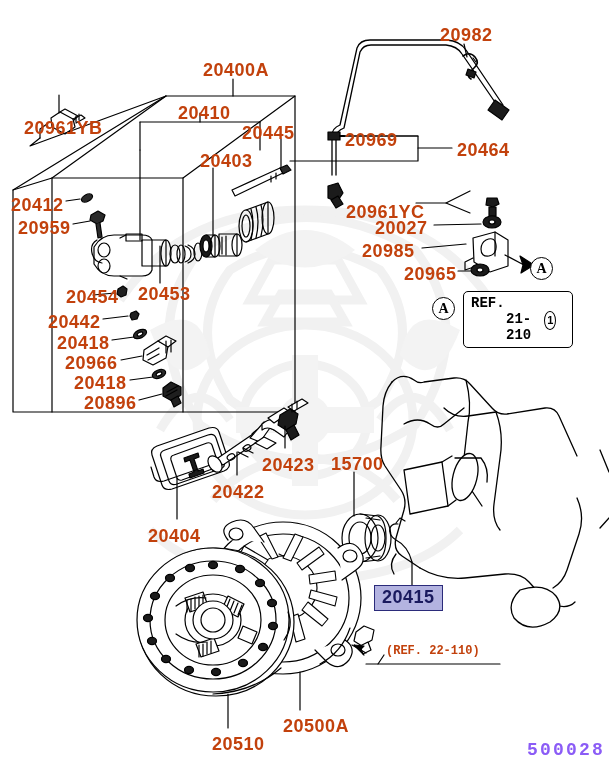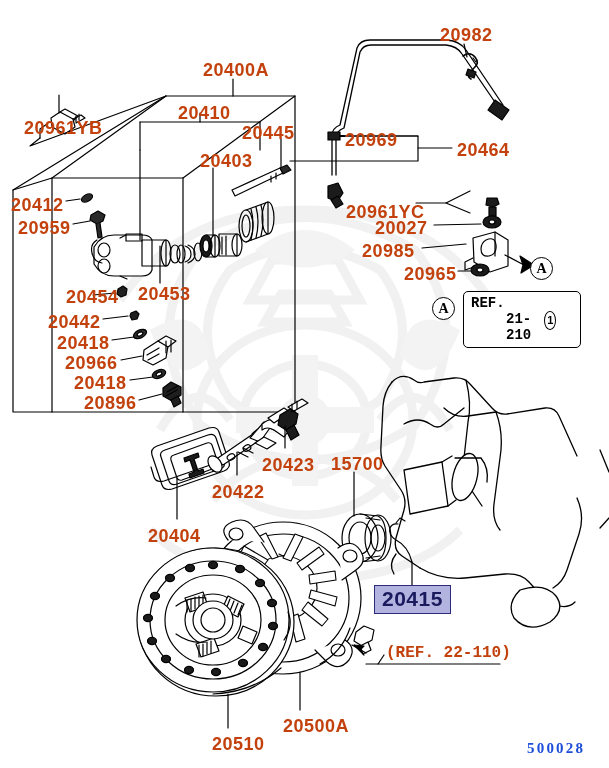--- a/index.html
+++ b/index.html
@@ -3,37 +3,37 @@
 <meta charset="utf-8">
 <title>Parts Diagram</title>
 <style>
   html,body{margin:0;padding:0;background:#ffffff;}
   body{width:609px;height:768px;overflow:hidden;font-family:"Liberation Sans",sans-serif;}
   #stage{position:relative;width:609px;height:768px;background:#fff;}
   #stage svg.layer{position:absolute;left:0;top:0;width:609px;height:768px;}
   .lbl{position:absolute;font-family:"Liberation Sans",sans-serif;font-weight:700;color:#c2410c;
        white-space:nowrap;line-height:1;letter-spacing:0.5px;}
   .lbl.s18{font-size:18px;}
-  .lbl.s17{font-size:16px;}
+  .lbl.s17{font-size:12px;}
   .lbl.mono{font-family:"Liberation Mono",monospace;font-weight:700;letter-spacing:0px;}
   .hl{position:absolute;background:#b3b3e0;border:1.5px solid #2b2b7a;color:#1a1a5e;
-      font-size:21px;font-weight:700;padding:2px 7px 3px 7px;line-height:1.05;
+      font-size:18px;font-weight:700;padding:2px 7px 3px 7px;line-height:1.05;
       font-family:"Liberation Sans",sans-serif;letter-spacing:0.5px;}
   .refbox{position:absolute;border:1.6px solid #000;border-radius:5px;background:#fff;
           font-family:"Liberation Mono",monospace;font-weight:700;font-size:14px;
-          line-height:1.16;padding:3px 24px 3px 7px;color:#000;letter-spacing:0px;}
+          line-height:1.16;padding:3px 16px 3px 7px;color:#000;letter-spacing:0px;}
   .refbox .r2{display:flex;align-items:flex-start;gap:10px;margin-left:35px;}
   .circA{position:absolute;width:21px;height:21px;border:1.8px solid #000;border-radius:50%;
          display:flex;align-items:center;justify-content:center;background:#fff;
          font-family:"Liberation Serif",serif;font-size:14px;font-weight:700;color:#000;}
   .circ1{display:inline-flex;width:17px;height:17px;border:1.5px solid #000;border-radius:50%;
          align-items:center;justify-content:center;font-size:11px;font-weight:700;
          font-family:"Liberation Sans",sans-serif;vertical-align:-3px;}
-  .code{position:absolute;font-family:Liberation Serif, serif;font-weight:700;
-        font-size:15px;letter-spacing:2.2px;color:#1d4ed8;}
+  .code{position:absolute;font-family:Liberation Mono, monospace;font-weight:700;
+        font-size:18px;letter-spacing:2.2px;color:#8b5cf6;}
 </style>
 </head>
 <body>
 
 <div id="stage">
 
   <svg class="layer" viewBox="0 0 609 768">
     <g fill="none" stroke="#f1f1f1" stroke-width="9">
       <path d="M230 270 q70 -45 150 0 q45 60 0 130 q-75 55 -150 0 q-45 -70 0 -130Z"></path>
       <path d="M200 250 q105 -65 215 0 q62 80 0 175 q-108 70 -215 0 q-62 -95 0 -175Z"></path>

